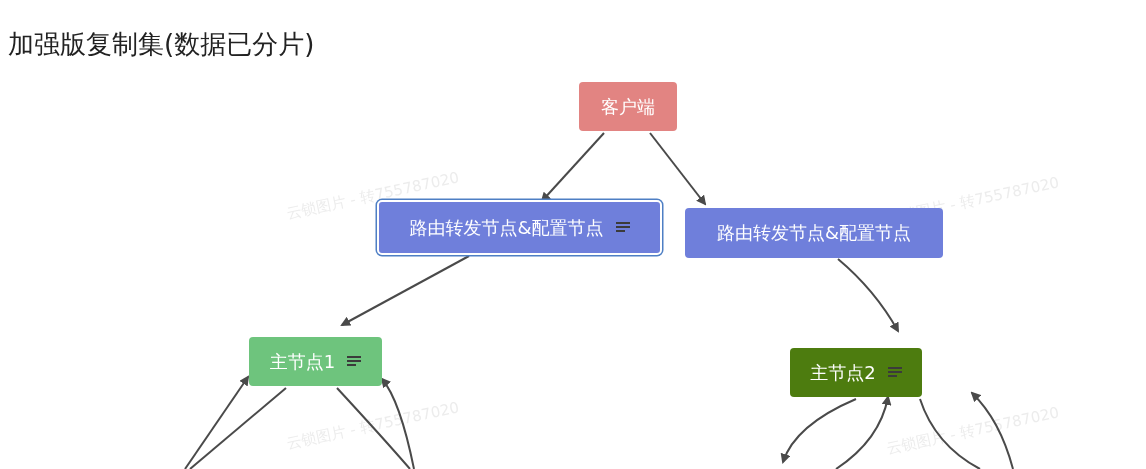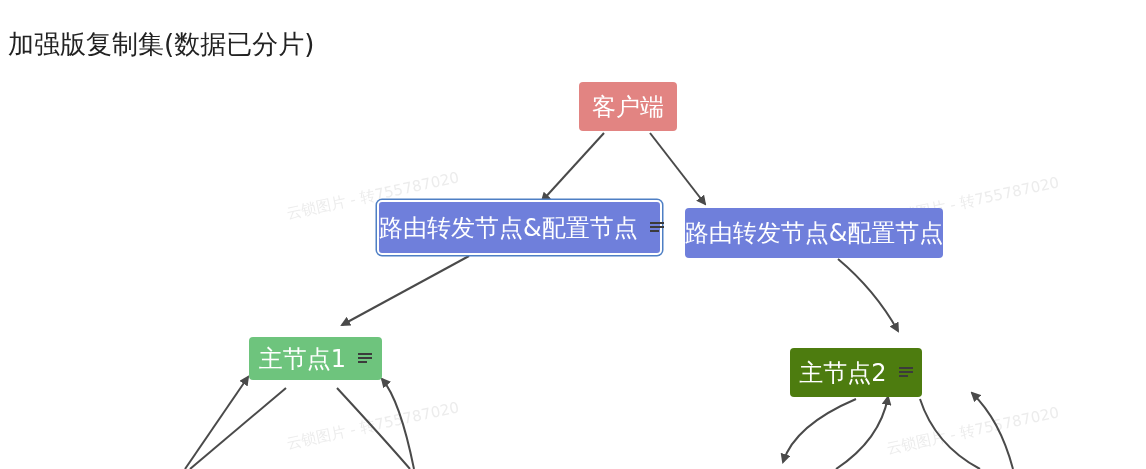--- a/index.html
+++ b/index.html
@@ -37,21 +37,21 @@
       transform: rotate(-12deg);
       transform-origin: left top;
       white-space: nowrap;
       pointer-events: none;
     }
     .node {
       position: absolute;
       box-sizing: border-box;
       border-radius: 4px;
       color: #ffffff;
-      font-size: 24px;
+      font-size: 18px;
       display: flex;
       align-items: center;
       justify-content: center;
       white-space: nowrap;
       cursor: pointer;
     }
     .node .label {
       display: inline-block;
     }
     .node .note-icon {
@@ -80,21 +80,21 @@
       background: #6f7fdb;
       border: 2px solid #ffffff;
       box-shadow: 0 0 0 1.5px #4e7fc4;
       border-radius: 5px;
     }
     .node-router-right {
       left: 685px; top: 208px; width: 258px; height: 50px;
       background: #6f7fdb;
     }
     .node-primary-1 {
-      left: 249px; top: 337px; width: 133px; height: 43px;
+      left: 249px; top: 337px; width: 133px; height: 49px;
       background: #6ec47d;
     }
     .node-primary-2 {
       left: 790px; top: 348px; width: 132px; height: 49px;
       background: #4d7c0f;
     }
   </style>
 </head>
 <body>
 

